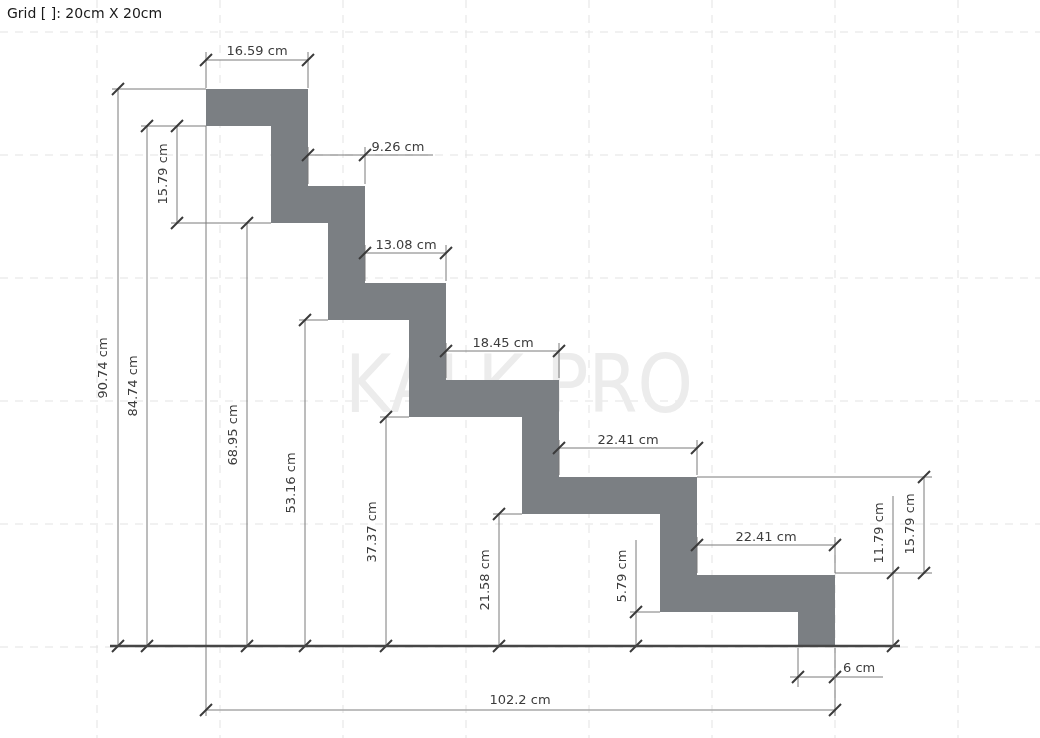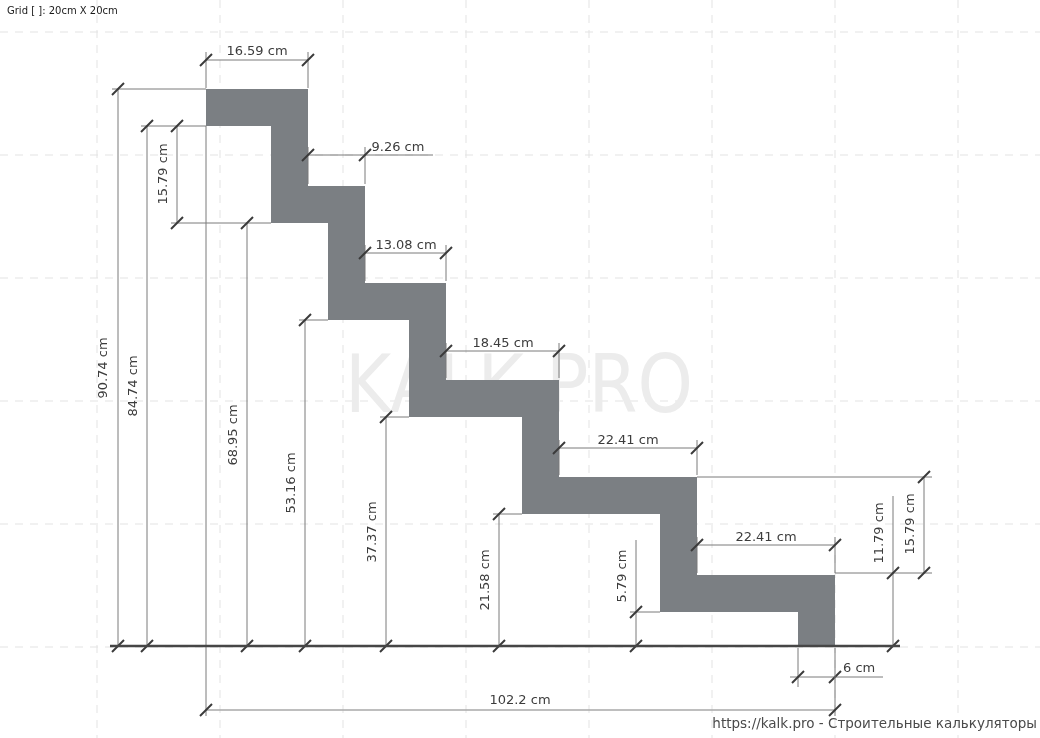--- a/index.html
+++ b/index.html
@@ -2,21 +2,21 @@
 <html><head>
 <meta charset="utf-8">
 <style>
   html,body{margin:0;padding:0;}
   body{
     width:1040px;height:738px;background:#ffffff;overflow:hidden;position:relative;
     font-family:"DejaVu Sans","Liberation Sans",sans-serif;
   }
   .stage{position:absolute;inset:0;width:1040px;height:738px;}
   .grid-label{
-    position:absolute;left:7px;top:5px;font-size:10px;color:#1a1a1a;white-space:pre;
+    position:absolute;left:7px;top:5px;font-size:14px;color:#1a1a1a;white-space:pre;
   }
   .footer{
     position:absolute;right:3px;bottom:7px;font-size:13.5px;color:#4a4a4a;white-space:pre;
   }
   svg{position:absolute;left:0;top:0;display:block;}
 </style>
 </head>
 <body>
 
 <div class="stage">
@@ -170,14 +170,13 @@
           <line x1="697" y1="477" x2="932" y2="477" stroke="#7a7a7a" stroke-width="1"></line>
           <line x1="924" y1="477" x2="924" y2="573" stroke="#7a7a7a" stroke-width="1"></line>
           <line x1="918" y1="483" x2="930" y2="471" stroke="#3a3a3a" stroke-width="2"></line>
           <line x1="918" y1="579" x2="930" y2="567" stroke="#3a3a3a" stroke-width="2"></line>
           <text x="914" y="524" fill="#3c3c3c" font-size="13" text-anchor="middle" transform="rotate(-90 914 524)">15.79 cm</text>
         </g>
         <line x1="110" y1="646" x2="900" y2="646" stroke="#464646" stroke-width="2.5"></line>
       </g>
   </svg>
   <div class="grid-label">Grid [ ]: 20cm X 20cm</div>
-  <div class="footer">https://kalk.pro - Строительные калькуляторы</div>
 </div>
 
 </body></html>

